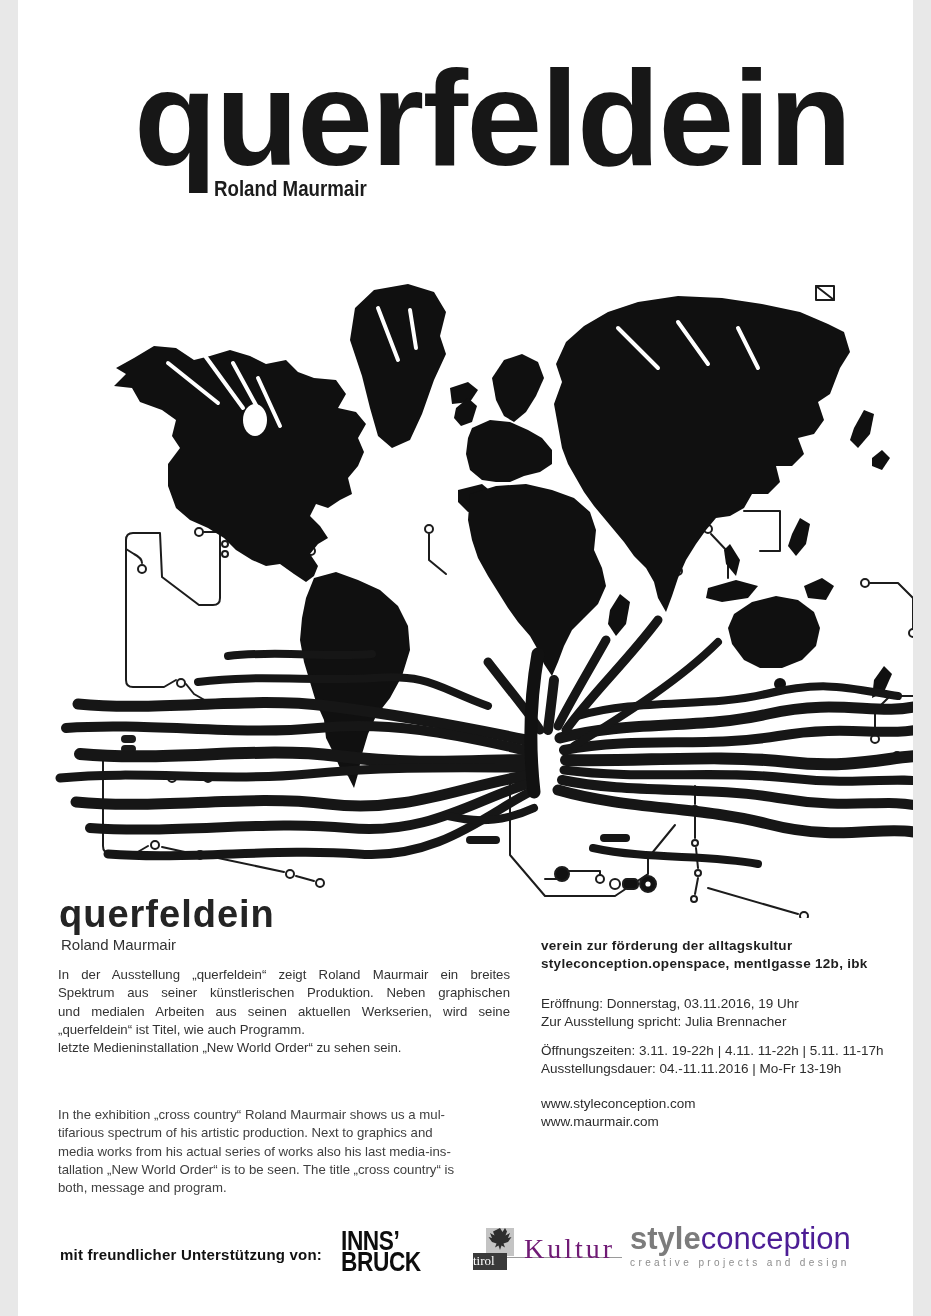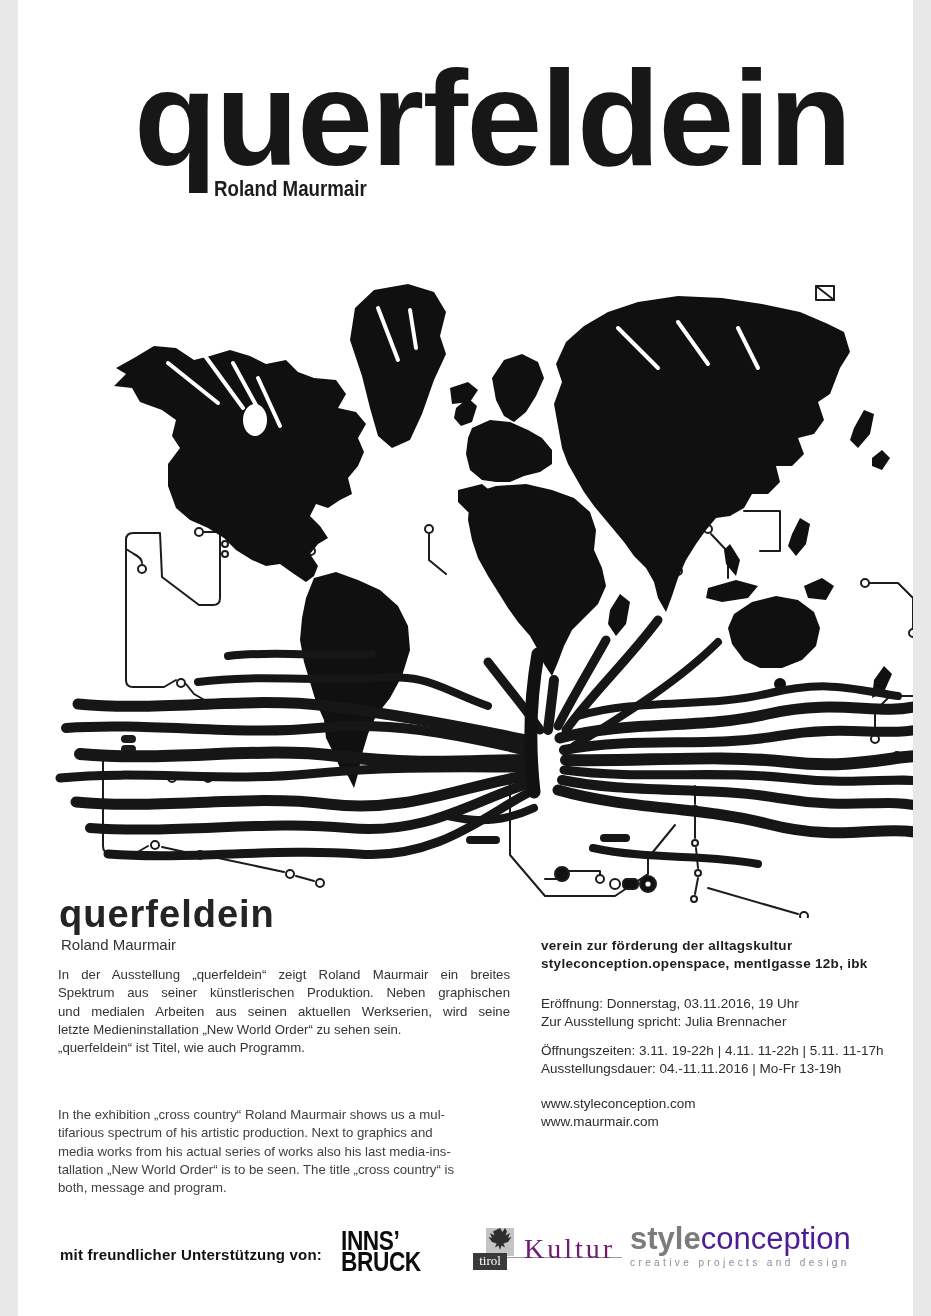--- a/index.html
+++ b/index.html
@@ -29,21 +29,21 @@
   .sp21{height:21px;} .sp11{height:11px;} .sp16{height:16px;}
   .details a{color:#2d2d2d;text-decoration:none;text-align:center;}
   
   .support{position:absolute;left:42px;top:1246px;font-size:15px;font-weight:bold;letter-spacing:.2px;color:#111;}
   .ibk{position:absolute;left:323px;top:1231px;font-size:27px;font-weight:bold;line-height:21px;
        letter-spacing:-0.5px;color:#0d0d0d;transform:scaleX(.84);transform-origin:left top;}
   .tirol{position:absolute;left:455px;top:1227px;width:150px;height:50px;}
   .tirol .sq{position:absolute;left:13px;top:1px;width:28px;height:28px;background:#c4c4c4;}
   .tirol .eagle{position:absolute;left:13px;top:-2px;width:28px;height:32px;}
   .tirol .box{position:absolute;left:0;top:26px;width:34px;height:17px;background:#3a3a3a;
-              color:#fff;font-family:"Liberation Serif",serif;font-size:13px;line-height:16px;text-align:center;}
+              color:#fff;font-family:"Liberation Serif",serif;font-size:13px;line-height:16px;text-align:left;}
   .tirol .rule{position:absolute;left:34px;top:30px;width:115px;height:1px;background:#9a9a9a;}
   .kultur{position:absolute;left:506px;top:1233px;font-family:"Liberation Serif",serif;font-size:28px;
           letter-spacing:3px;color:#701a75;}
   .sc{position:absolute;left:612px;top:1222px;width:252px;}
   .sc .wordmark{font-size:31px;line-height:34px;white-space:nowrap;}
   .sc .p1{font-weight:bold;color:#7c7c7c;}
   .sc .p2{font-weight:normal;color:#4c1d95;}
   .sc .tag{font-size:10px;letter-spacing:3.4px;color:#8d8d8d;white-space:nowrap;margin-top:1px;}
 </style>
 </head>
@@ -191,22 +191,22 @@
     </g>
   </svg>
 
   <div class="h2">querfeldein</div>
   <div class="h2sub">Roland Maurmair</div>
 
   <div class="par par-de">
     <span class="ln just">In der Ausstellung „querfeldein“ zeigt Roland Maurmair ein breites</span>
     <span class="ln just">Spektrum aus seiner künstlerischen Produktion. Neben graphischen</span>
     <span class="ln just">und medialen Arbeiten aus seinen aktuellen Werkserien, wird seine</span>
+    <span class="ln">„querfeldein“ ist Titel, wie auch Programm.</span>
     <span class="ln">letzte Medieninstallation „New World Order“ zu sehen sein.</span>
-    <span class="ln">„querfeldein“ ist Titel, wie auch Programm.</span>
   </div>
 
   <div class="par par-en">
     <span class="ln">In the exhibition „cross country“ Roland Maurmair shows us a mul-</span>
     <span class="ln">tifarious spectrum of his artistic production. Next to graphics and</span>
     <span class="ln">media works from his actual series of works also his last media-ins-</span>
     <span class="ln">tallation „New World Order“ is to be seen. The title „cross country“ is</span>
     <span class="ln">both, message and program.</span>
   </div>
 

